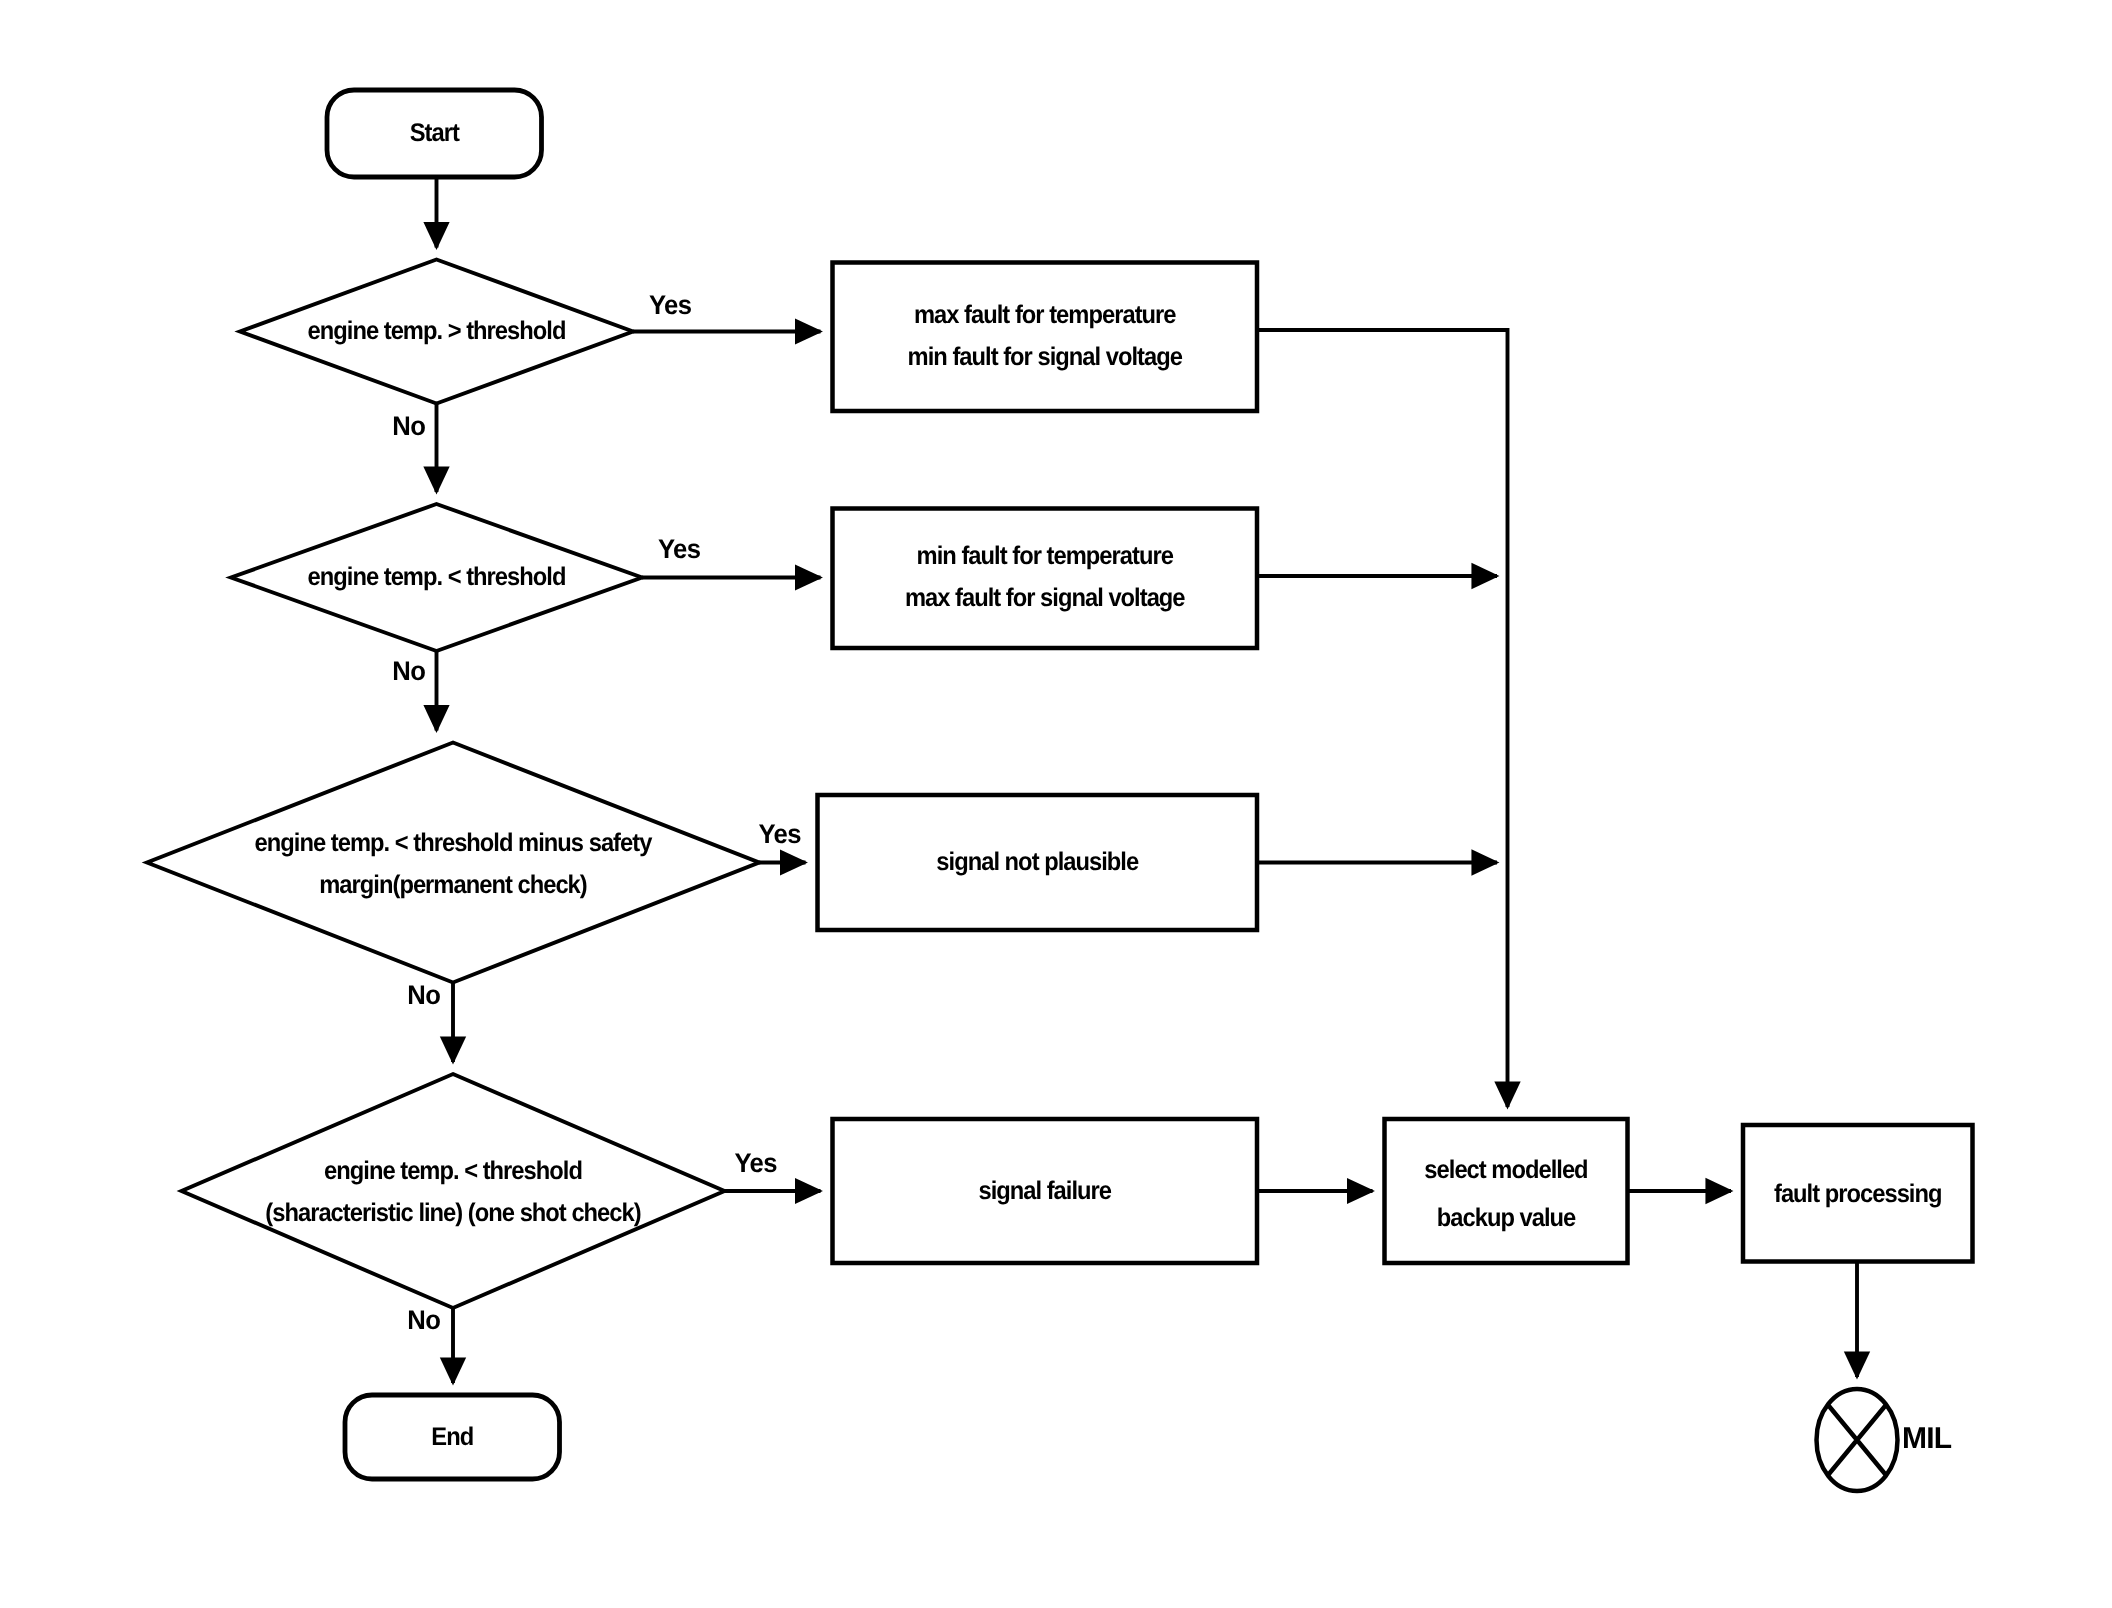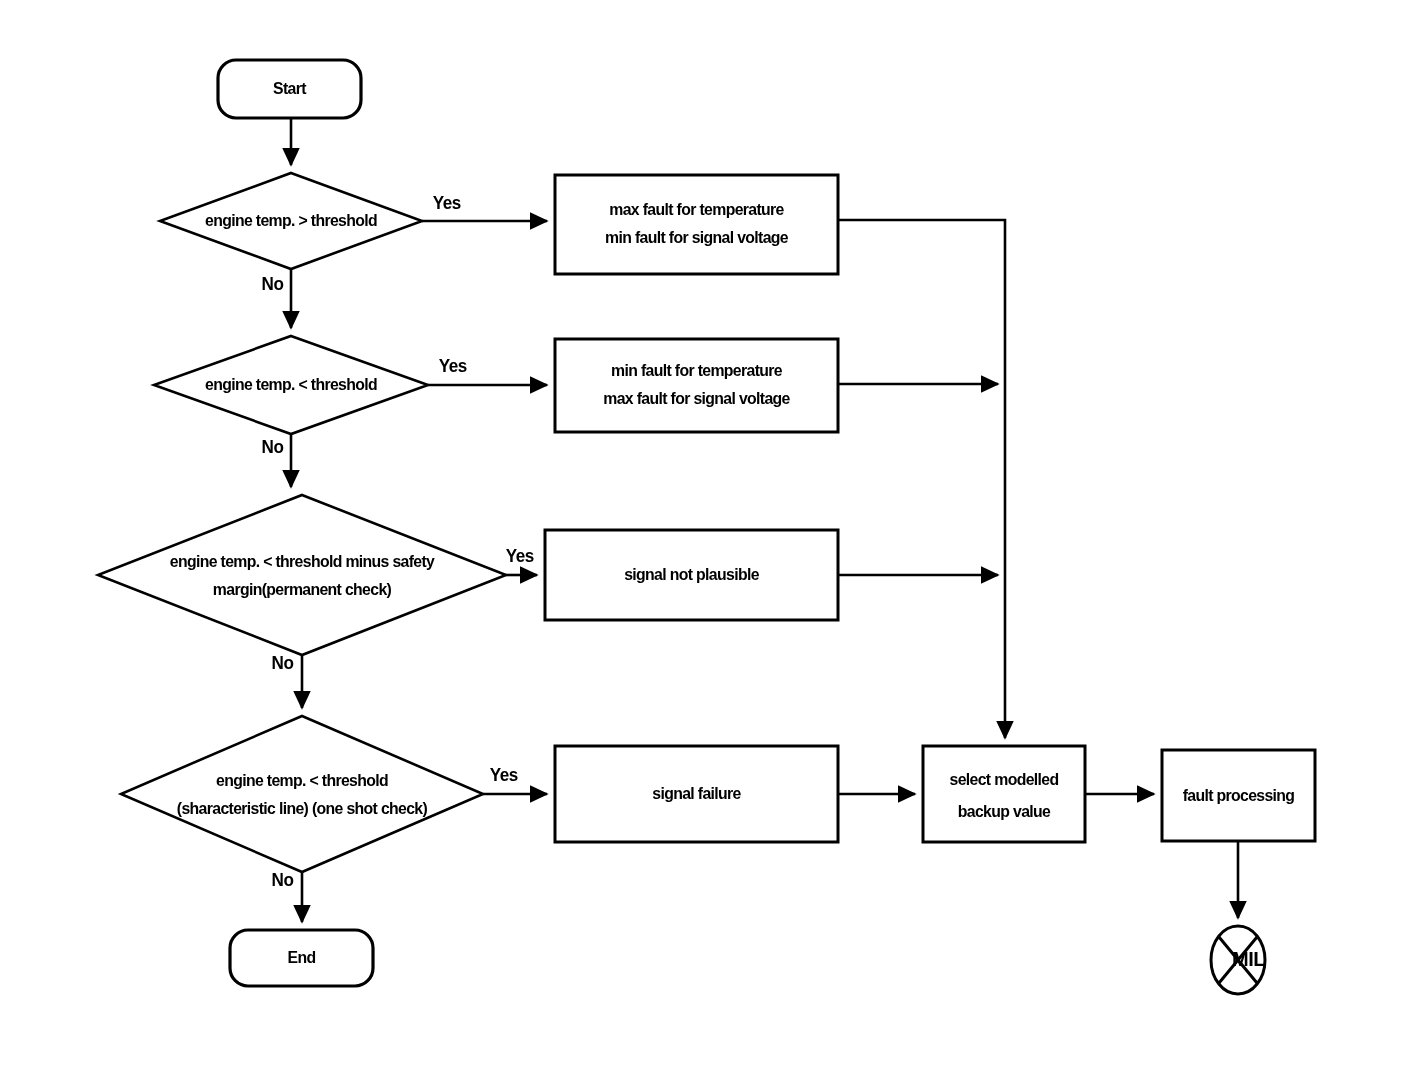--- a/index.html
+++ b/index.html
@@ -199,21 +199,21 @@
 
   <div class="node-text" style="left:555px; top:761px; width:283px;">signal failure</div>
 
   <div class="node-text" style="left:920px; top:745px; width:168px; line-height:32px;">
     <span class="tline">select modelled</span>
     <span class="tline">backup value</span>
   </div>
 
   <div class="node-text" style="left:1159px; top:763px; width:159px;">fault processing</div>
 
-  <div class="mil-label" style="left:1232px; top:929px;">MIL</div>
+  <div class="mil-label" style="left:1268px; top:929px;">MIL</div>
 
   <div class="edge-label" style="left:432px; top:174px;">Yes</div>
 
   <div class="edge-label" style="left:261px; top:255px;">No</div>
 
   <div class="edge-label" style="left:438px; top:337px;">Yes</div>
 
   <div class="edge-label" style="left:261px; top:418px;">No</div>
 
   <div class="edge-label" style="left:505px; top:527px;">Yes</div>

